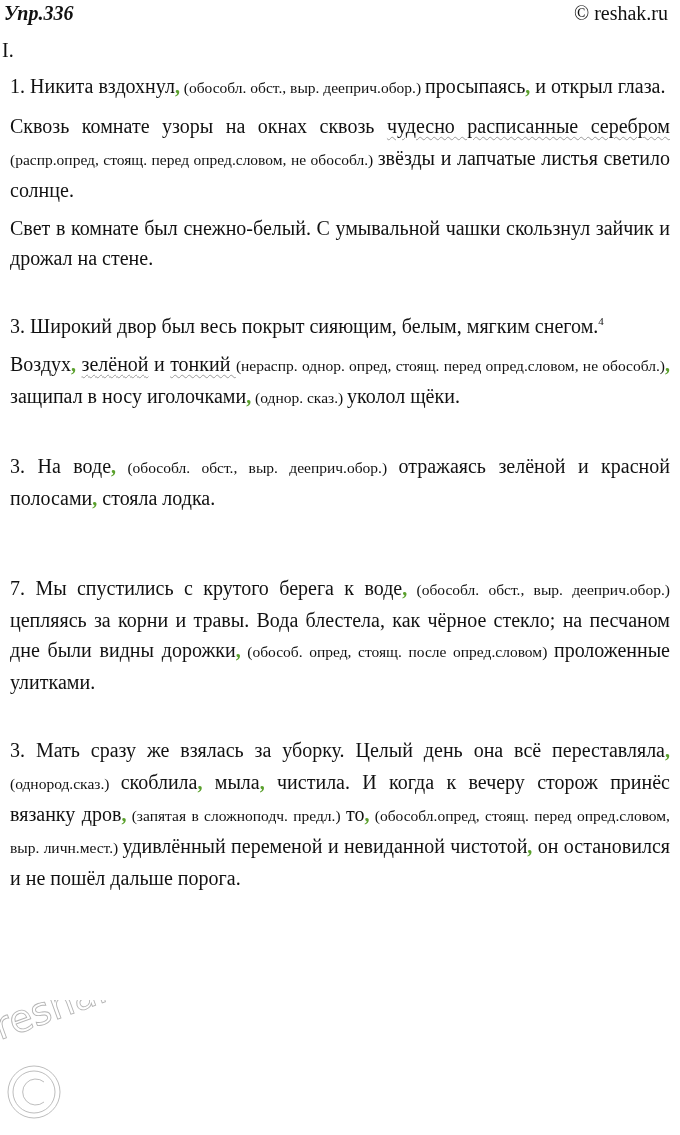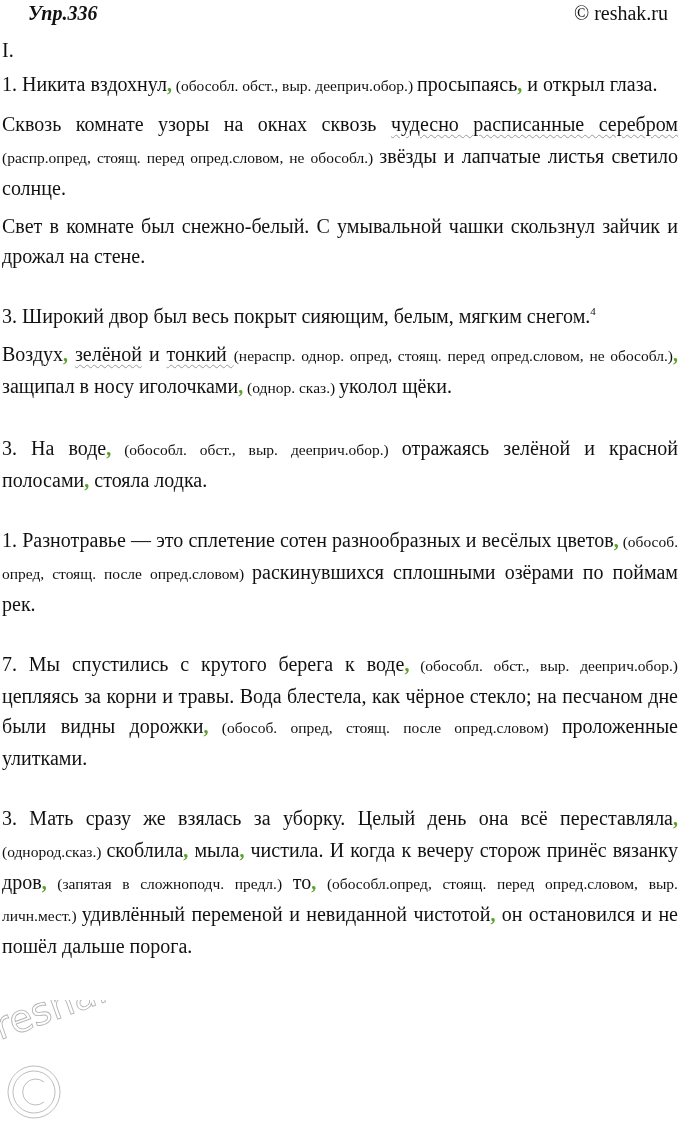--- a/index.html
+++ b/index.html
@@ -18,21 +18,20 @@
     .page {
       position: absolute;
       left: 0;
       top: 0;
       width: 676px;
       padding: 0 2px 0 2px;
     }
     .header {
       position: relative;
       height: 32px;
-      margin-left: 24px;
     }
     .ex-title {
       position: absolute;
       left: 2px;
       top: 0px;
       font-size: 20px;
       font-weight: bold;
       font-style: italic;
       line-height: 26px;
     }
@@ -42,21 +41,21 @@
       top: 0px;
       font-size: 20px;
       line-height: 26px;
     }
     .section-label {
       font-size: 20px;
       line-height: 26px;
       margin: 5px 0 6px 0;
     }
     p {
-      margin: 0;
+      margin: 8px;
       font-size: 20px;
       line-height: 30px;
       text-align: justify;
       text-align-last: left;
     }
     .para { margin-bottom: 8px; }
     .gap { height: 22px; }
     .note {
       font-size: 15.5px;
     }
@@ -110,21 +109,20 @@
   <p class="para"><span>Воздух</span><span class="c">,</span><span> </span><span class="u">зелёной</span><span> и </span><span class="u">тонкий </span><span class="note">(нераспр. однор. опред, стоящ. перед опред.словом, не обособл.)</span><span class="c">,</span><span> защипал в носу иголочками</span><span class="c">,</span><span class="note"> (однор. сказ.) </span><span>уколол щёки.</span></p>
 
   <div class="gap"></div>
 
   <p class="para"><span>3. На воде</span><span class="c">,</span><span class="note"> (обособл. обст., выр. дееприч.обор.) </span><span>отражаясь зелёной и красной полосами</span><span class="c">,</span><span> стояла лодка.</span></p>
 
   <div class="gap"></div>
 
 
 
-  <p class="para"><span>1. Разнотравье — это сплетение сотен разнообразных и весёлых цветов</span><span class="c">,</span><span class="note"> (обособ. опред, стоящ. после опред.словом) </span><span>раскинувшихся сплошными озёрами по поймам рек.</span></p>
 
   <div class="gap"></div>
 
   <p class="para"><span>7. Мы спустились с крутого берега к воде</span><span class="c">,</span><span class="note"> (обособл. обст., выр. дееприч.обор.) </span><span>цепляясь за корни и травы. Вода блестела, как чёрное стекло; на песчаном дне были видны дорожки</span><span class="c">,</span><span class="note"> (обособ. опред, стоящ. после опред.словом) </span><span> проложенные улитками.</span></p>
 
   <div class="gap"></div>
 
   <p class="para"><span>3. Мать сразу же взялась за уборку. Целый день она всё переставляла</span><span class="c">,</span><span class="note"> (однород.сказ.) </span><span>скоблила</span><span class="c">,</span><span> мыла</span><span class="c">,</span><span> чистила. И когда к вечеру сторож принёс вязанку дров</span><span class="c">,</span><span class="note"> (запятая в сложноподч. предл.) </span><span>то</span><span class="c">,</span><span class="note"> (обособл.опред, стоящ. перед опред.словом, выр. личн.мест.) </span><span>удивлённый переменой и невиданной чистотой</span><span class="c">,</span><span> он остановился и не пошёл дальше порога.</span></p>
 
 </div>

